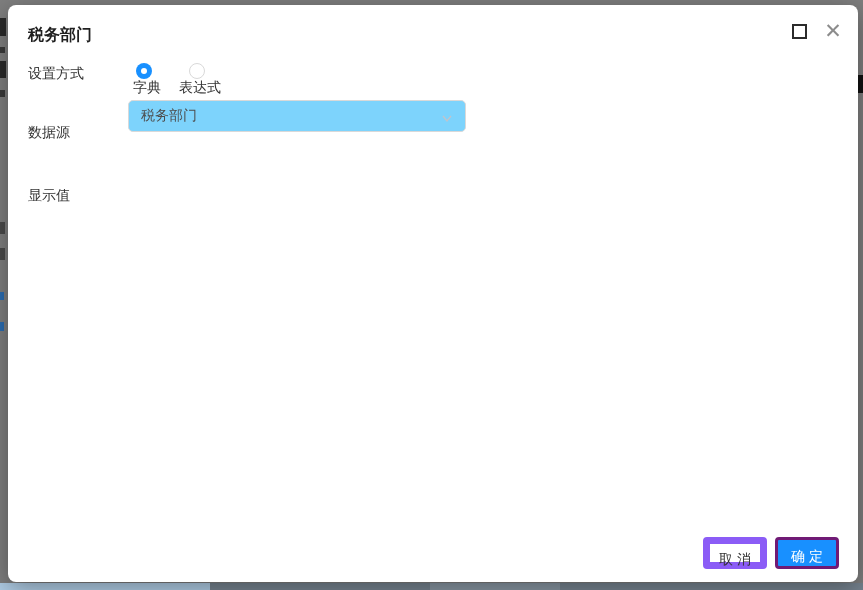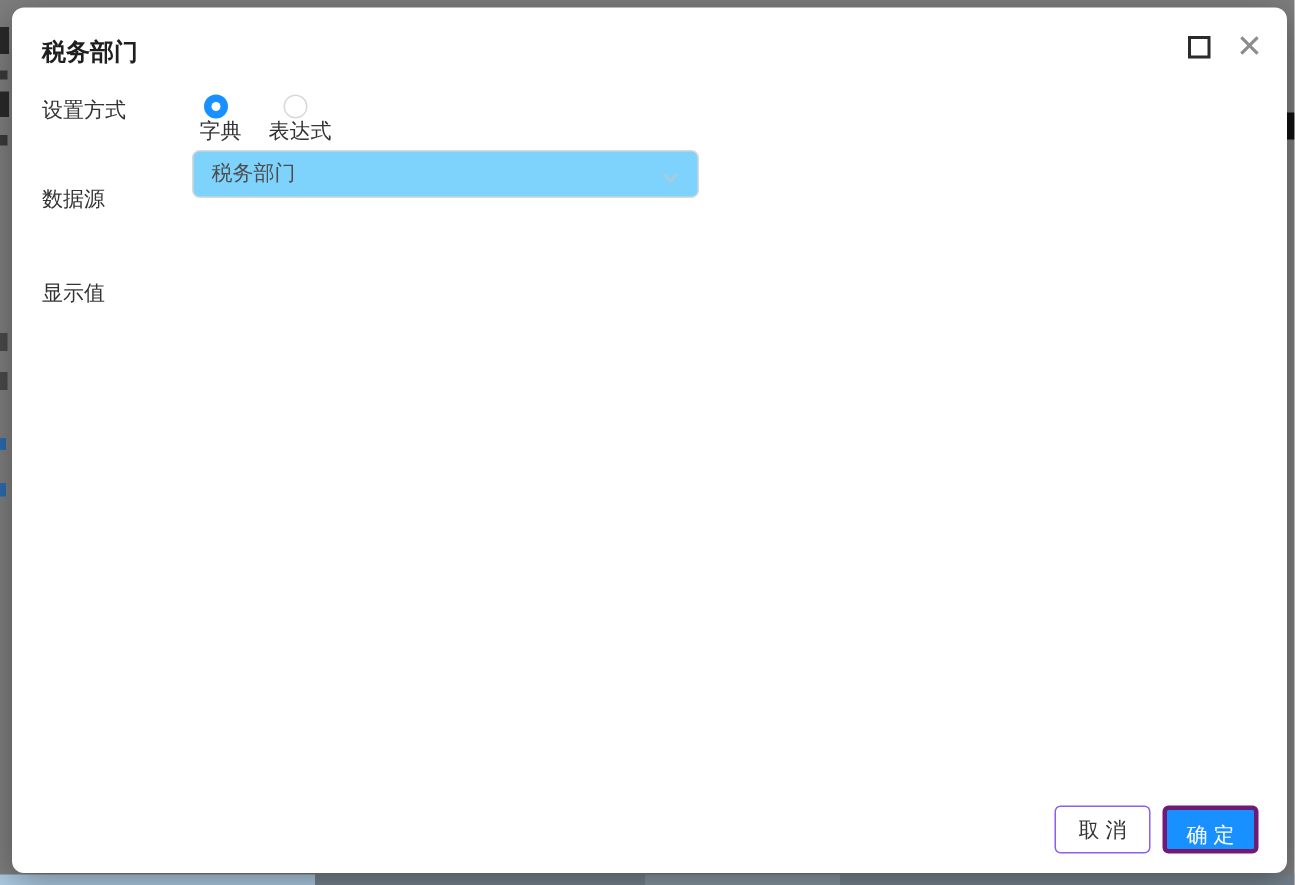--- a/index.html
+++ b/index.html
@@ -84,21 +84,21 @@
 
   
   .btn {
     position: absolute; top: 532px;
     height: 32px; border-radius: 4px;
     font-size: 14px; text-align: center; line-height: 30px;
     cursor: pointer;
   }
   .btn-cancel {
     left: 695px; width: 64px;
-    background: #ffffff; border: 1px solid #8b5cf6; color: #333333;
+    background: #ffffff; border: 7px solid #8b5cf6; color: #333333;
   }
   .btn-confirm {
     left: 767px; width: 64px;
     background: #1890ff; border: 3px solid #701a75; color: #ffffff;
     line-height: 32px;
   }
 </style>
 </head>
 <body>
 

